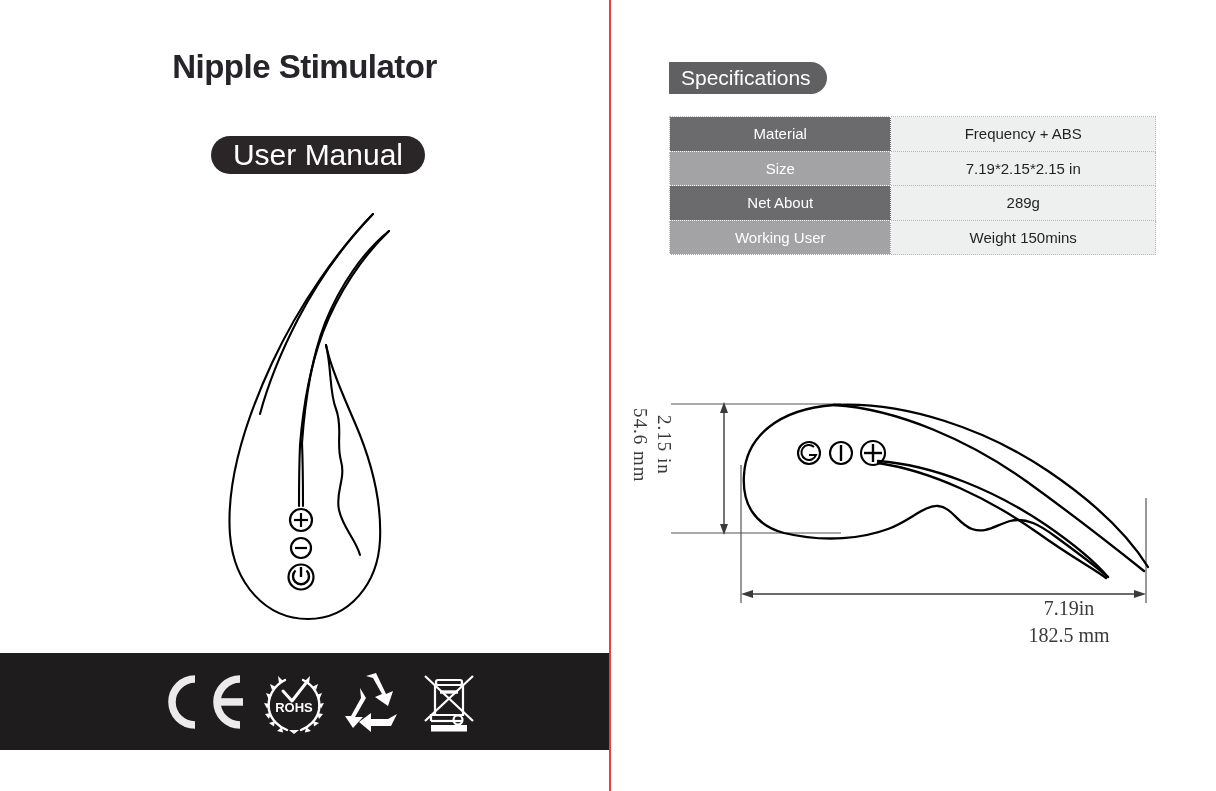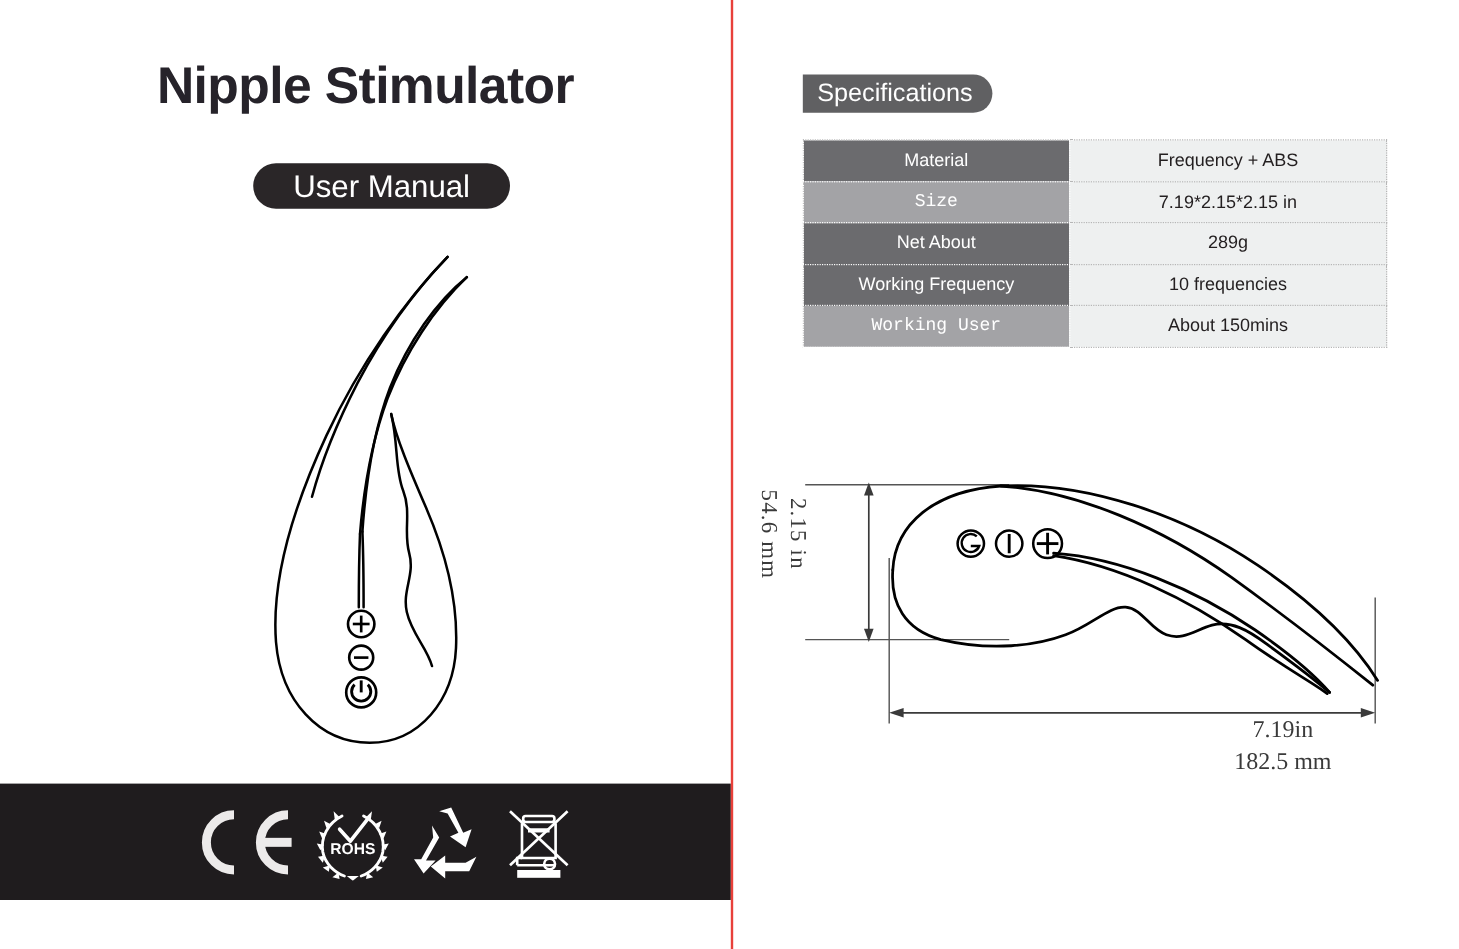--- a/index.html
+++ b/index.html
@@ -33,33 +33,33 @@
   .left {
     position: absolute;
     left: 0; top: 0;
     width: 609px; height: 791px;
   }
   .title {
     position: absolute;
     left: 0; top: 48px;
     width: 609px;
     text-align: center;
-    font-size: 43px;
+    font-size: 33px;
     font-weight: bold;
     letter-spacing: -0.5px;
     color: #26232a;
   }
   .pill {
     position: absolute;
     left: 211px; top: 136px;
     width: 214px; height: 38px;
     border-radius: 19px;
     background: #2a2628;
     color: #ffffff;
-    font-size: 26px;
+    font-size: 30px;
     display: flex;
     align-items: center;
     justify-content: center;
     letter-spacing: 0px;
   }
   .hero {
     position: absolute;
     left: 150px; top: 195px;
     width: 300px; height: 440px;
   }
@@ -112,21 +112,21 @@
   }
   .spec-table td.k {
     width: 222px;
     color: #ffffff;
     border-bottom: 1px dotted #ffffff;
     border-left: 1px dotted #bfbfbf;
     border-right: 1px dotted #ffffff;
   }
   .spec-table tr:first-child td.k { border-top: 1px dotted #bfbfbf; }
   .spec-table td.k.dark  { background: #6b6b6e; }
-  .spec-table td.k.light { background: #a3a3a6; font-family: Liberation Mono, monospace; }
+  .spec-table td.k.light { background: #a3a3a6; }
   .spec-table td.v {
     width: 265px;
     background: #eef0f0;
     color: #231f20;
     border-bottom: 1px dotted #b6b6b6;
     border-left: 1px dotted #b6b6b6;
     border-right: 1px dotted #b6b6b6;
   }
   .spec-table tr:first-child td.v { border-top: 1px dotted #b6b6b6; }
 
@@ -291,26 +291,22 @@
         </tr>
         <tr>
           <td class="k light">Size</td>
           <td class="v">7.19*2.15*2.15 in</td>
         </tr>
         <tr>
           <td class="k dark">Net About</td>
           <td class="v">289g</td>
         </tr>
         <tr>
-          <td class="k dark">Working Frequency</td>
-          <td class="v">10 frequencies</td>
-        </tr>
-        <tr>
           <td class="k light">Working User</td>
-          <td class="v">About 150mins</td>
+          <td class="v">Weight 150mins</td>
         </tr>
       </tbody>
     </table>
 
     <svg class="dim-wrap" viewBox="0 0 520 280">
 
       <g stroke="#555555" stroke-width="1.2">
         <line x1="5" y1="19" x2="175" y2="19"></line>
         <line x1="5" y1="148" x2="175" y2="148"></line>
         <line x1="75" y1="80" x2="75" y2="218"></line>

